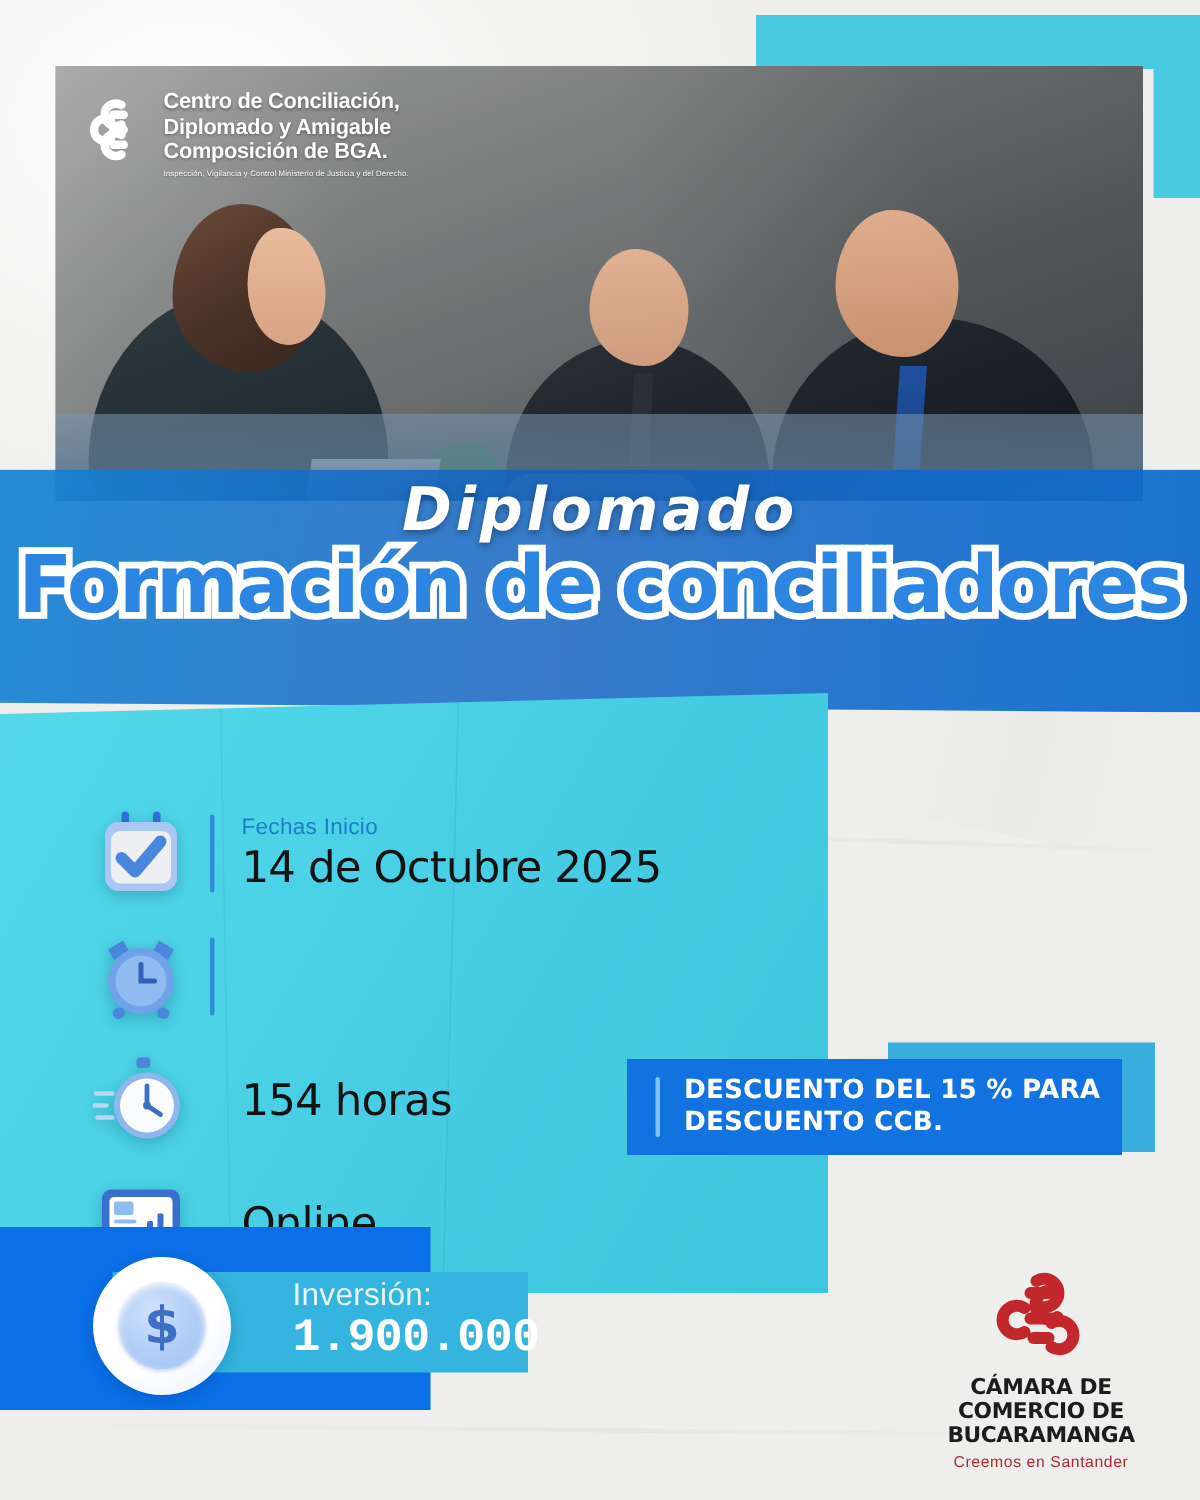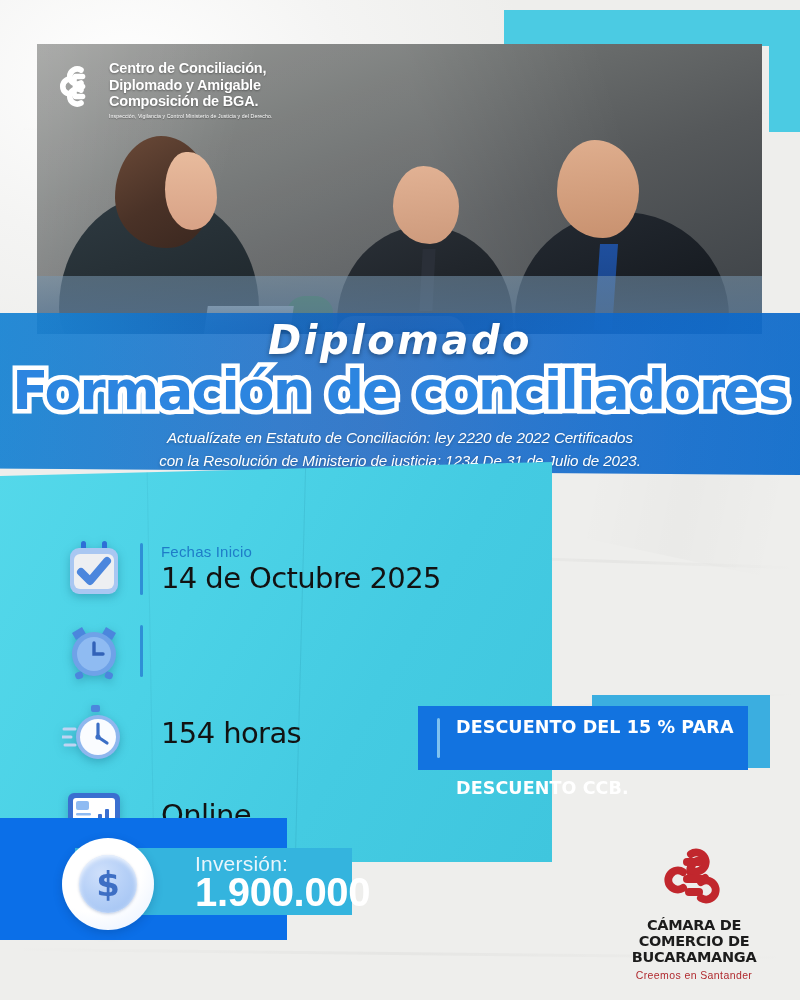--- a/index.html
+++ b/index.html
@@ -101,38 +101,38 @@
             font-family:"DejaVu Sans", sans-serif;}
   .row .val.it{font-style:italic;font-size:20px;line-height:26px;letter-spacing:-.2px;font-family:"Liberation Sans",sans-serif;}
   .row .val.plain{font-size:29px;}
 
   
   #disc-back{position:absolute;left:592px;top:695px;width:178px;height:73px;background:#3BAEE0;}
   #disc{position:absolute;left:418px;top:706px;width:330px;height:64px;background:#1273E0;
         display:flex;align-items:center;}
   #disc .bar{width:3px;height:40px;background:#7FC2F0;margin-left:19px;flex:0 0 auto;border-radius:2px;}
   #disc .t{color:#fff;font-size:17.5px;line-height:21px;font-weight:bold;letter-spacing:.1px;margin-left:16px;
-           font-family:"DejaVu Sans", sans-serif;margin-top:40px;}
+           font-family:"DejaVu Sans", sans-serif;}
 
   
   #inv-blue{position:absolute;left:0;top:818px;width:287px;height:122px;background:#0B6FE8;}
   #inv-cyan{position:absolute;left:75px;top:848px;width:277px;height:67px;background:#34B4DE;}
   #inv-coin{position:absolute;left:62px;top:838px;width:92px;height:92px;border-radius:50%;
             background:radial-gradient(circle at 36% 30%,#ffffff 0%,#ffffff 54%,#f2f7ff 76%,#e6eefb 100%);
             box-shadow:0 3px 10px rgba(0,40,90,.22);display:flex;align-items:center;justify-content:center;}
   #inv-coin .inner{width:58px;height:58px;border-radius:50%;
             background:radial-gradient(circle at 38% 32%,#cfe0fb 0%,#b6d0f7 45%,#9dc0f2 100%);
             box-shadow:inset 0 2px 5px rgba(255,255,255,.85),0 1px 3px rgba(20,60,130,.25);
             display:flex;align-items:center;justify-content:center;}
   #inv-coin .sign{color:#3E6FC4;font-size:34px;font-weight:bold;line-height:34px;
             font-family:"DejaVu Sans", sans-serif;}
   #inv-txt{position:absolute;left:195px;top:853px;width:200px;}
   #inv-txt .lbl{color:#E8F5FC;font-size:21px;line-height:21px;letter-spacing:.2px;}
-  #inv-txt .val{color:#ffffff;font-size:40px;line-height:37px;font-weight:bold;letter-spacing:-.3px;
-                font-family:Liberation Sans, sans-serif;}
+  #inv-txt .val{color:#ffffff;font-size:31px;line-height:37px;font-weight:bold;letter-spacing:-.3px;
+                font-family:Liberation Mono, monospace;}
 
   
   #ccb{position:absolute;left:618px;top:848px;width:152px;text-align:center;}
   #ccb .mark{width:66px;height:62px;margin:0 auto 7px;}
   #ccb .l{color:#1C1C1C;font-size:14.5px;line-height:16px;font-weight:bold;letter-spacing:-.3px;
           font-family:"DejaVu Sans", sans-serif;}
   #ccb .tag{color:#B02A2F;font-size:10.5px;line-height:14px;margin-top:3px;letter-spacing:.4px;}
 </style>
 </head>
 <body>
@@ -205,24 +205,20 @@
       <div class="l1">Composición de BGA.</div>
       <div class="sub">Inspección, Vigilancia y Control Ministerio de Justicia y del Derecho.</div>
     </div>
   </div>
 
   <div id="title-band">
     <div class="tint"></div>
   </div>
   <div id="headline">Formación de conciliadores</div>
   <div id="kicker">Diplomado</div>
-  <div id="subhead">
-    <div>Actualízate en Estatuto de Conciliación: ley 2220 de 2022 Certificados</div>
-    <div>con la Resolución de Ministerio de justicia: 1234 De 31 de Julio de 2023.</div>
-  </div>
 
   <div id="cyan-panel">
     <div class="fold" style="left:300px;transform:rotate(1.5deg);"></div>
     <div class="fold" style="left:150px;opacity:.6;transform:rotate(-1deg);"></div>
   </div>
 
   <div id="rows">
 
     <div class="row">
       <div class="ico">

